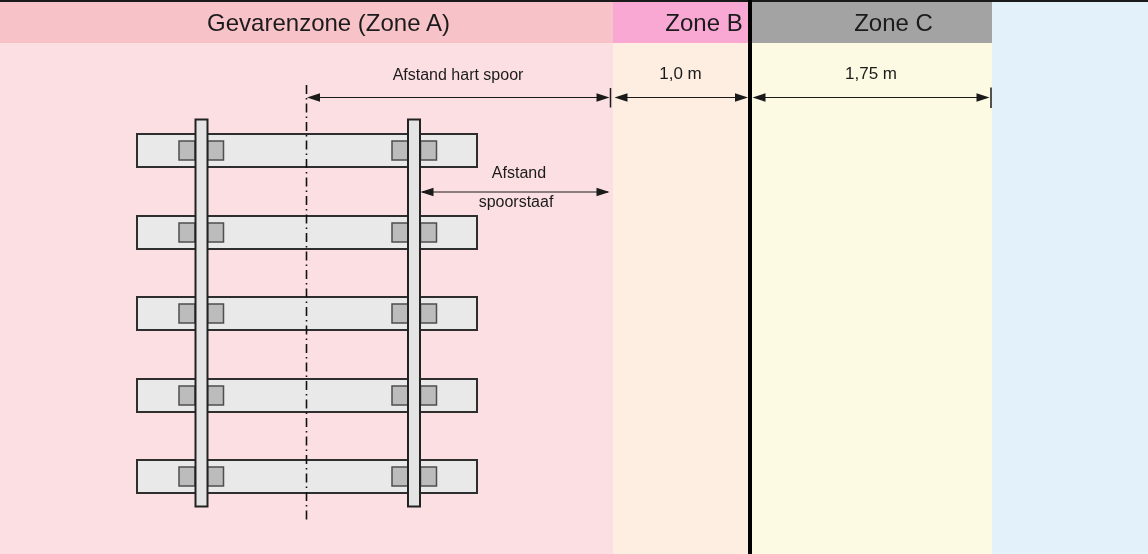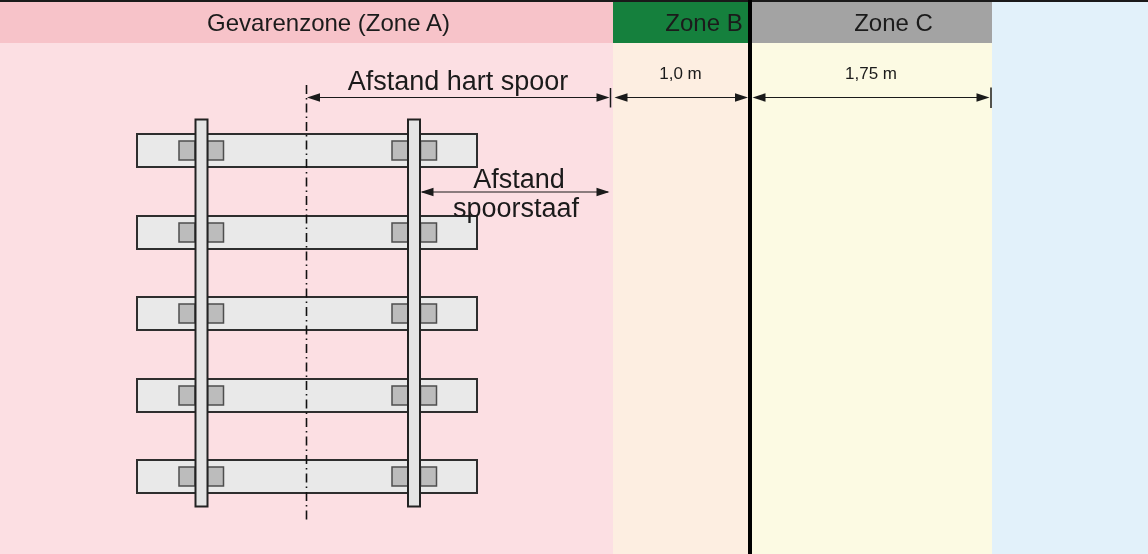--- a/index.html
+++ b/index.html
@@ -15,21 +15,21 @@
   .zone-header{
     height:41px;margin-top:2px;flex:0 0 auto;
     display:flex;align-items:center;justify-content:center;padding-left:44px;
   }
   .zone-title{font-size:24px;line-height:1;white-space:nowrap;}
   .zone-body{flex:1 1 auto;}
   .top-border{position:absolute;left:0;top:0;width:1148px;height:2px;z-index:6;}
   .zone-divider{position:absolute;left:748px;top:0;width:3.5px;height:554px;z-index:6;}
   .overlay{position:absolute;left:0;top:0;z-index:5;pointer-events:none;}
   .lbl{position:absolute;z-index:7;text-align:center;line-height:1.15;white-space:nowrap;}
-  .lbl-main{font-size:27px;}
+  .lbl-main{font-size:16px;}
   .lbl-sub{font-size:15px;}
   .lbl-dim{font-size:17px;}
   
   .sleeper{fill:#e9e9e9;stroke:#2e2e2e;stroke-width:2;}
   .baseplate{fill:#bcbcbc;stroke:#4e4e4e;stroke-width:1.5;}
   .rail{fill:#e4e4e4;stroke:#222222;stroke-width:2;}
   .centerline{stroke:#111111;stroke-width:1.6;stroke-dasharray:9 4 1.5 4;fill:none;}
   .dimline{stroke:#1a1a1a;stroke-width:1.2;fill:none;}
   .dimtick{stroke:#1a1a1a;stroke-width:1.5;fill:none;}
   .dimhead{fill:#1a1a1a;stroke:none;}
@@ -40,21 +40,21 @@
 <div class="canvas">
 
   <div class="zone" style="left:0;width:613px">
     <div class="zone-header" style="background-color: rgb(247, 195, 201);">
       <span class="zone-title">Gevarenzone (Zone A)</span>
     </div>
     <div class="zone-body" style="background-color: rgb(252, 223, 227);"></div>
   </div>
 
   <div class="zone" style="left:613px;width:138px">
-    <div class="zone-header" style="background-color: #15803d; align-items: center;">
+    <div class="zone-header" style="background-color: #f9a8d4; align-items: center;">
       <span class="zone-title">Zone B</span>
     </div>
     <div class="zone-body" style="background-color: rgb(253, 238, 225);"></div>
   </div>
 
   <div class="zone" style="left:751px;width:241px">
     <div class="zone-header" style="background-color: #a3a3a3;">
       <span class="zone-title">Zone C</span>
     </div>
     <div class="zone-body" style="background-color: rgb(252, 250, 227);"></div>

